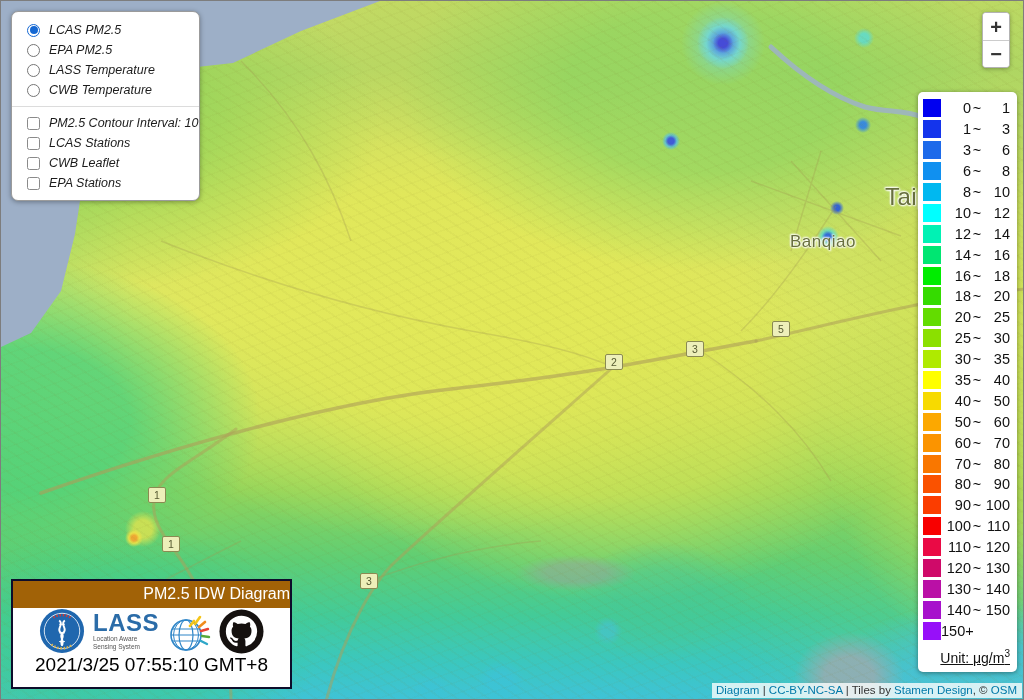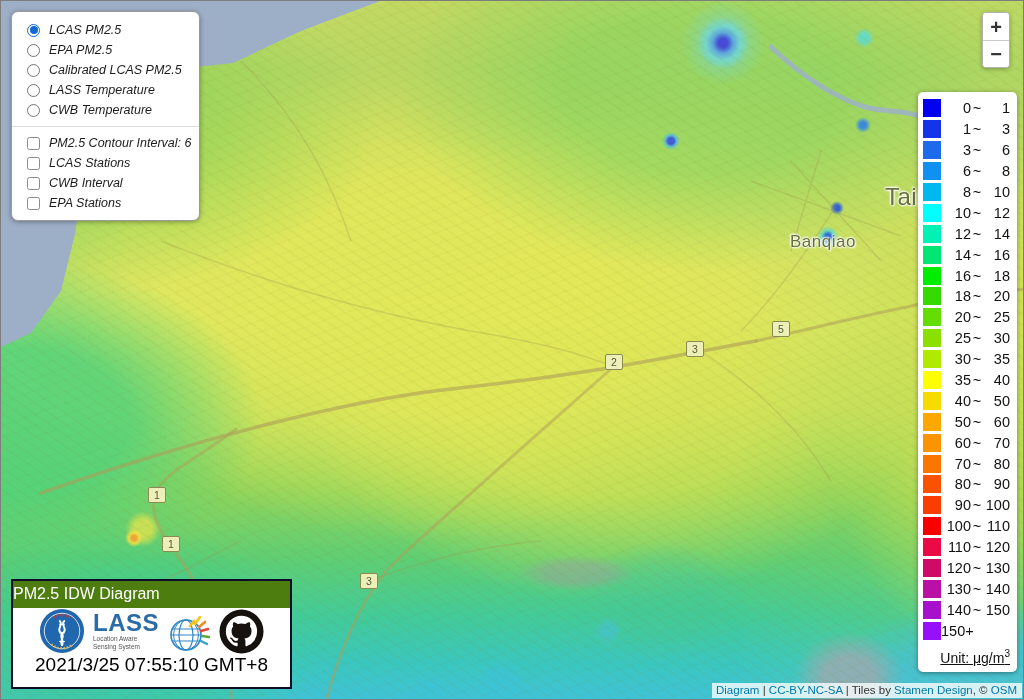--- a/index.html
+++ b/index.html
@@ -77,21 +77,21 @@
   .sw{width:18px;height:18px;flex:none;}
   .lg-lo{width:30px;text-align:right;}
   .lg-sep{width:12px;text-align:center;}
   .lg-hi{flex:1;text-align:right;padding-right:2px;}
   #legend-unit{margin-top:7px;text-align:right;font-size:14px;padding-right:2px;text-decoration:underline;}
   #legend-unit sup{font-size:10px;}
 
   
   #info-panel{position:absolute;left:10px;top:578px;width:281px;height:110px;z-index:7;background:#fff;
     border:2px solid #0d0d2b;display:flex;flex-direction:column;}
-  #info-header{background:#4d7c0f;color:#fff;text-align:left;font-size:16px;padding:4px 0 5px;}
+  #info-header{background:#a16207;color:#fff;text-align:right;font-size:16px;padding:4px 0 5px;}
   #logo-row{flex:1;display:flex;align-items:center;justify-content:center;gap:8px;}
   #timestamp{text-align:center;font-size:19px;color:#000;padding-bottom:20px;}
   .lass-logo{display:flex;flex-direction:column;align-items:flex-start;line-height:1;}
   .lass-word{font-size:24px;font-weight:bold;color:#2b6ca8;letter-spacing:.5px;}
   .lass-sub{font-size:6.5px;color:#555;line-height:1.2;}
 
   
   #attribution{position:absolute;right:1px;bottom:1px;z-index:8;background:rgba(255,255,255,.78);
     font-size:11.5px;color:#333;padding:1px 5px 2px 4px;white-space:pre;}
   #attribution a{color:#0078a8;text-decoration:none;cursor:pointer;}
@@ -146,52 +146,48 @@
         <div class="ctl-row selected">
           <span class="radio"></span>
           <span class="lbl">LCAS PM2.5</span>
         </div>
 
         <div class="ctl-row">
           <span class="radio"></span>
           <span class="lbl">EPA PM2.5</span>
         </div>
 
-        <div class="ctl-row">
-          <span class="radio"></span>
-          <span class="lbl">Calibrated LCAS PM2.5</span>
-        </div>
 
 
         <div class="ctl-row">
           <span class="radio"></span>
           <span class="lbl">LASS Temperature</span>
         </div>
 
         <div class="ctl-row">
           <span class="radio"></span>
           <span class="lbl">CWB Temperature</span>
         </div>
       </div>
     <hr class="ctl-divider">
     <div>
 
         <div class="ctl-row">
           <span class="checkbox"></span>
-          <span class="lbl">PM2.5 Contour Interval: 6</span>
+          <span class="lbl">PM2.5 Contour Interval: 10</span>
         </div>
 
         <div class="ctl-row">
           <span class="checkbox"></span>
           <span class="lbl">LCAS Stations</span>
         </div>
 
         <div class="ctl-row">
           <span class="checkbox"></span>
-          <span class="lbl">CWB Interval</span>
+          <span class="lbl">CWB Leaflet</span>
         </div>
 
         <div class="ctl-row">
           <span class="checkbox"></span>
           <span class="lbl">EPA Stations</span>
         </div>
       </div>
   </div>
 
   <div id="zoom-control">

